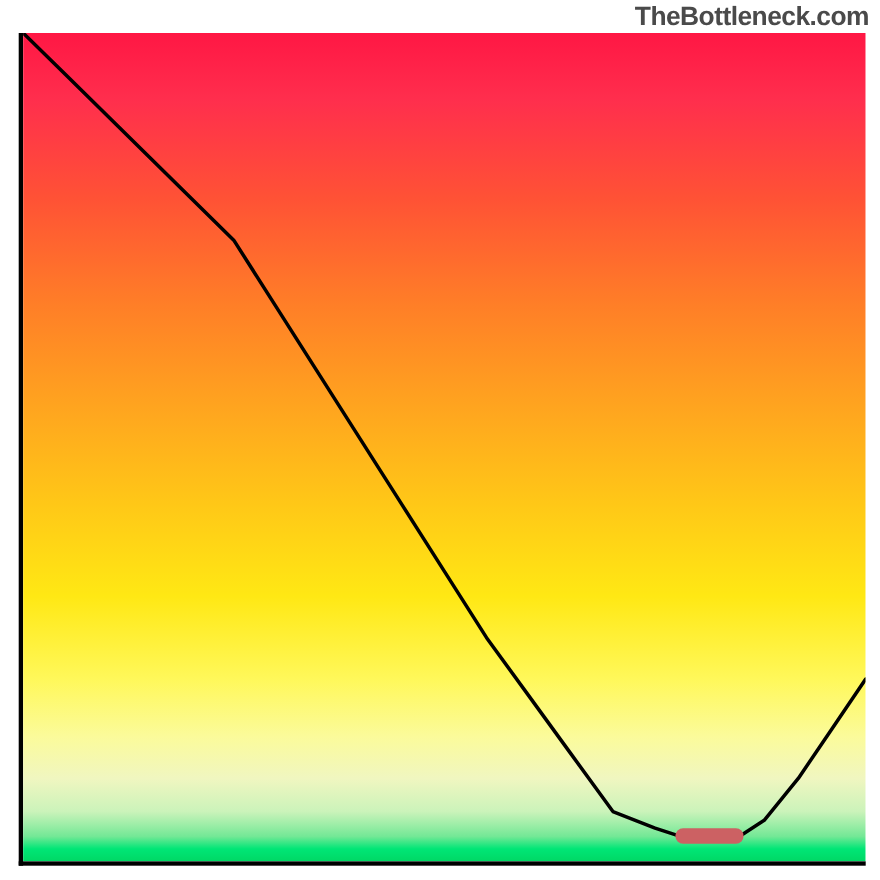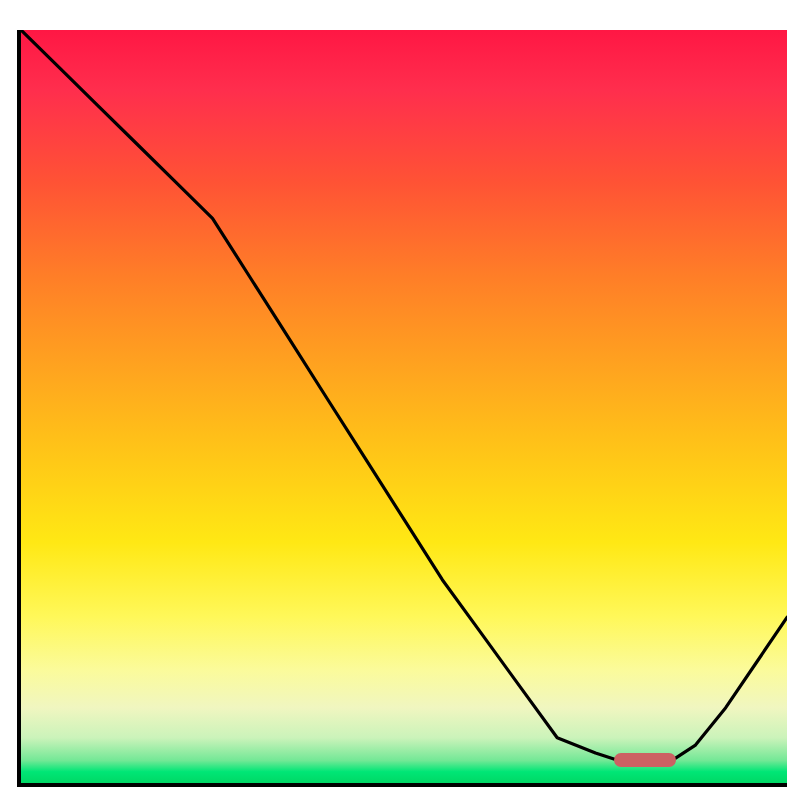--- a/index.html
+++ b/index.html
@@ -71,20 +71,21 @@
     position: absolute;
     background: #cc6163;
     border-radius: 8px;
     height: 14px;
   }
 </style>
 </head>
 <body>
 
 <div class="container">
+  <div class="watermark">TheBottleneck.com</div>
 
   <div class="plot-area">
     <div class="gradient-bg"></div>
 
     <svg class="curve-svg" viewBox="0 0 766 753" preserveAspectRatio="none">
       <path id="curve-path" fill="none" stroke="#000" stroke-width="3.2" stroke-linejoin="round" stroke-linecap="round" d="M0.0 0.0 L38.3 37.6 L76.6 75.3 L114.9 113.0 L153.2 150.6 L191.5 188.3 L229.8 248.5 L268.1 308.7 L306.4 369.0 L344.7 429.2 L383.0 489.4 L421.3 549.7 L459.6 602.4 L497.9 655.1 L536.2 707.8 L574.5 722.9 L597.5 730.4 L628.1 730.4 L651.1 730.4 L674.1 715.4 L704.7 677.7 L735.4 632.5 L766.0 587.3"></path>
     </svg>
 
     <div id="marker" class="marker" style="left: 593.48px; width: 61.62px; top: 723.41px;"></div>
   </div>

